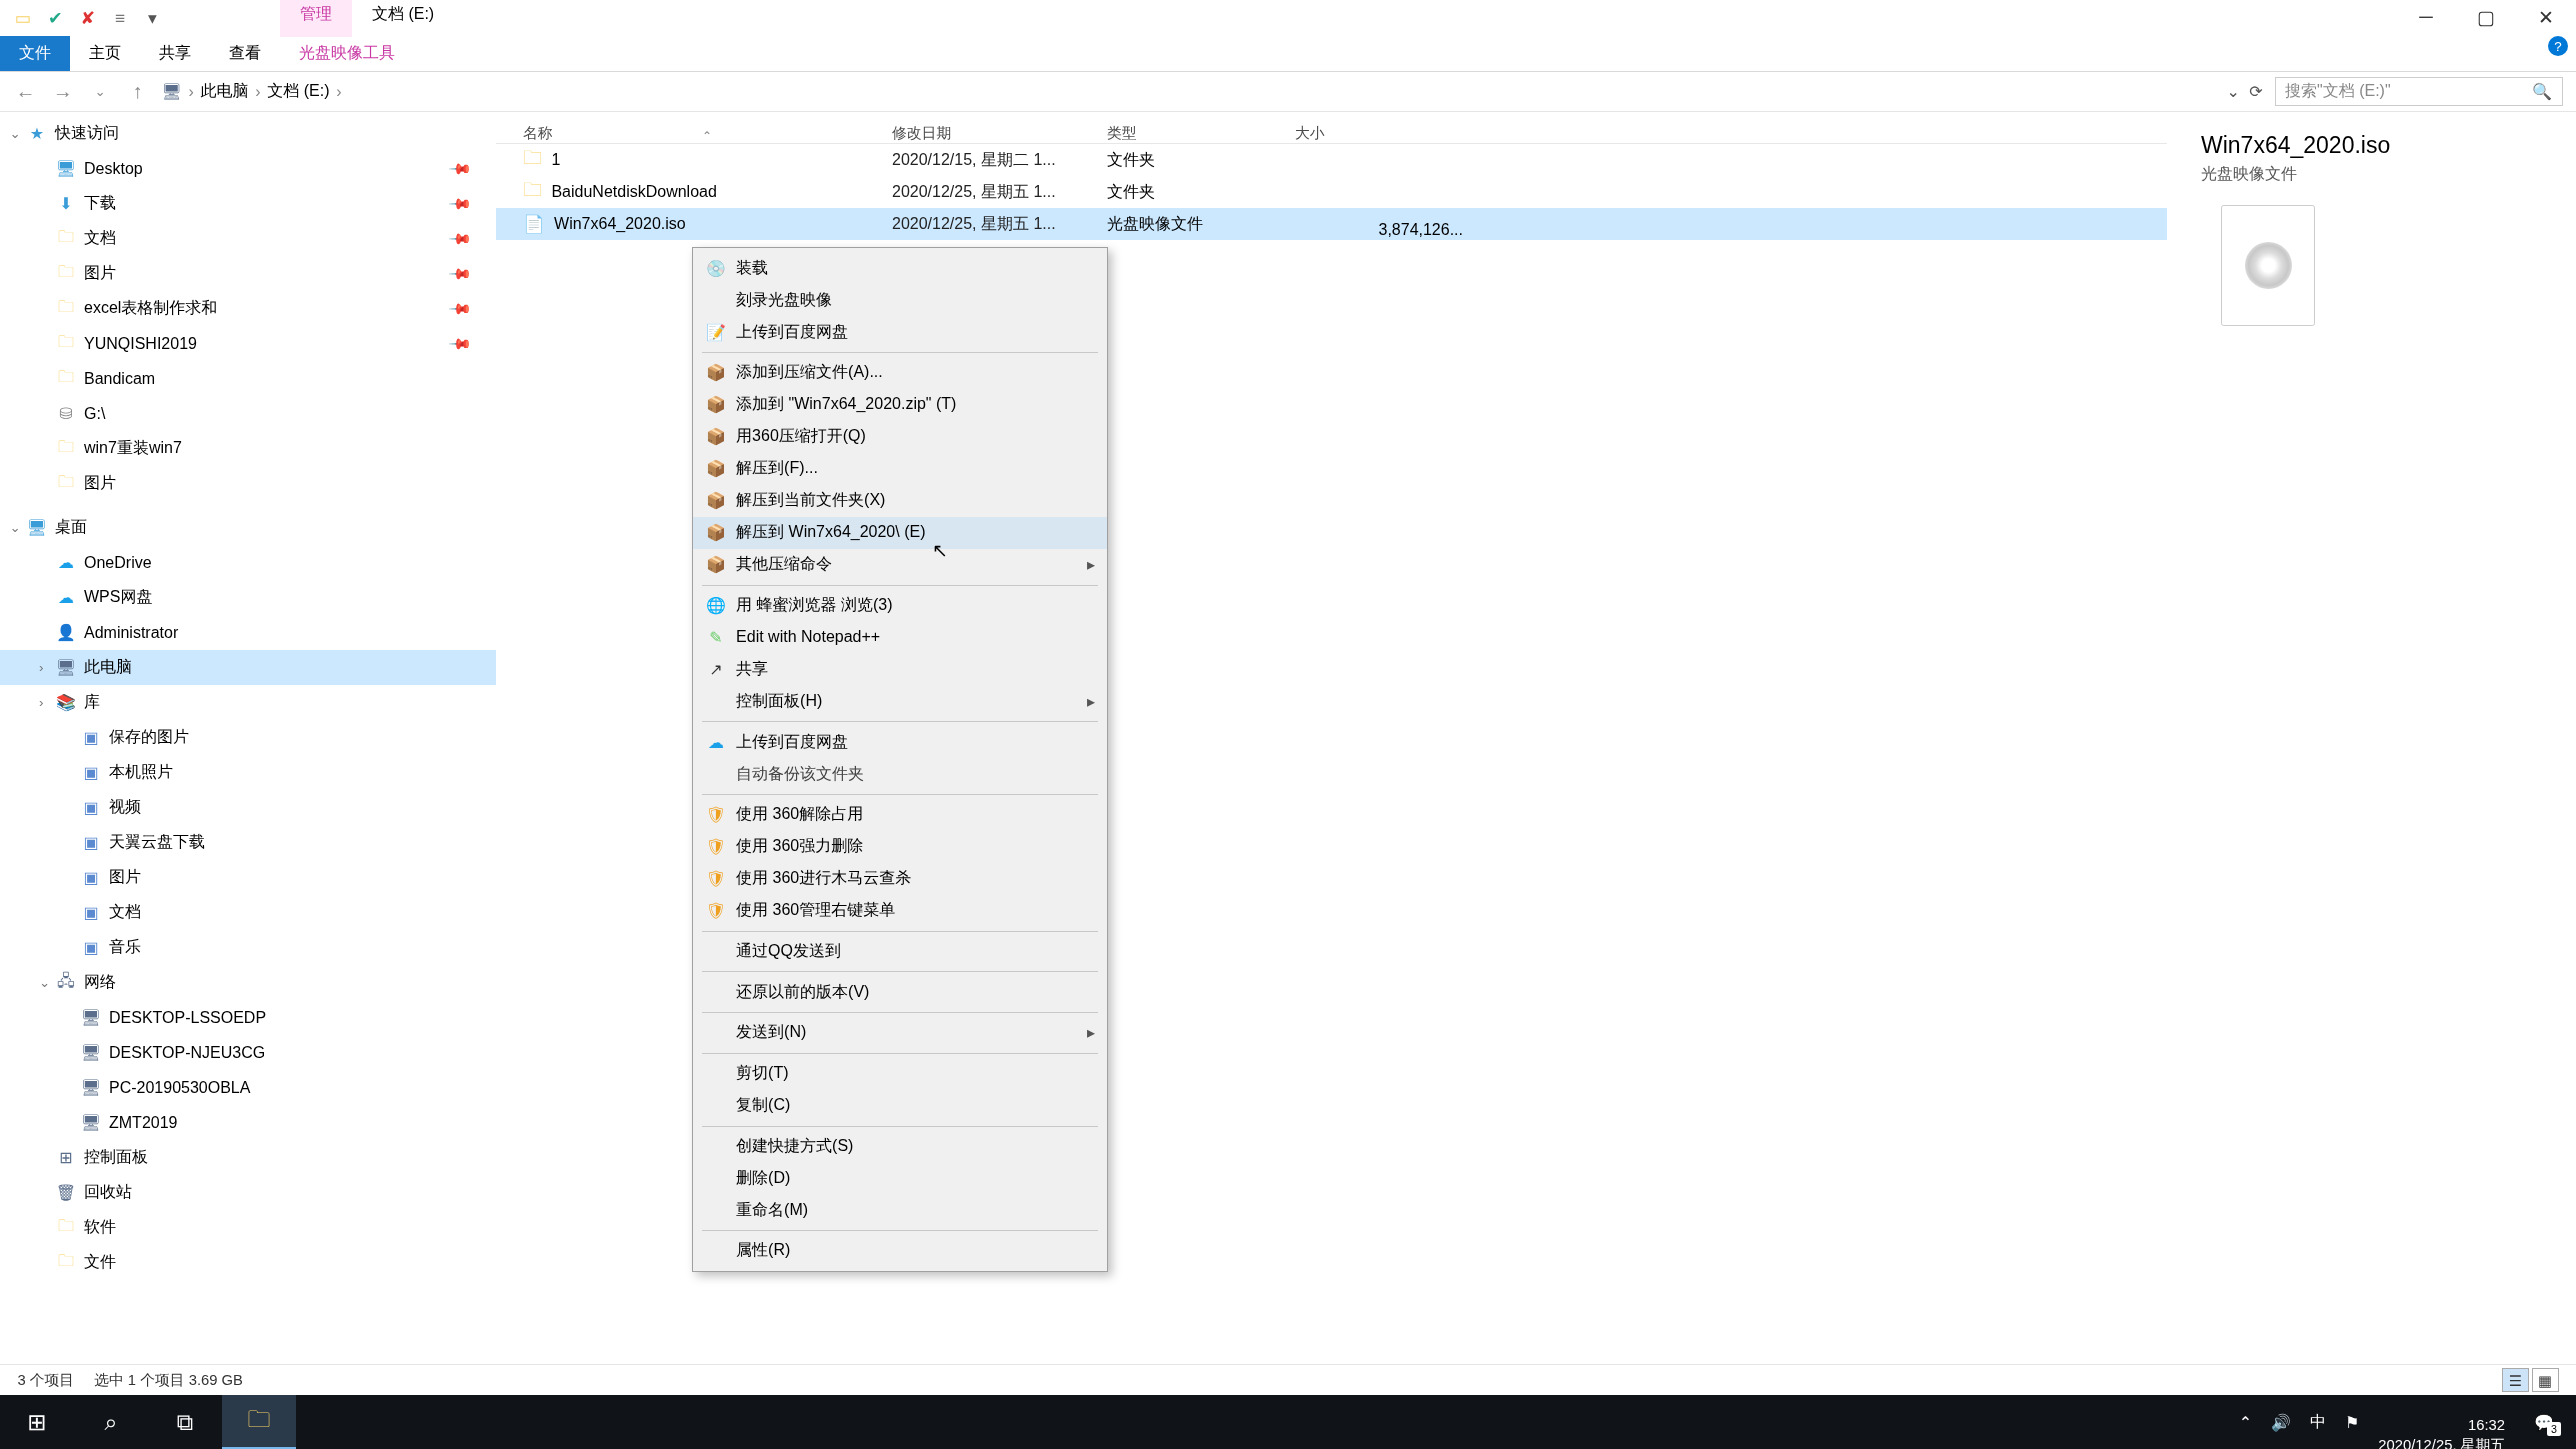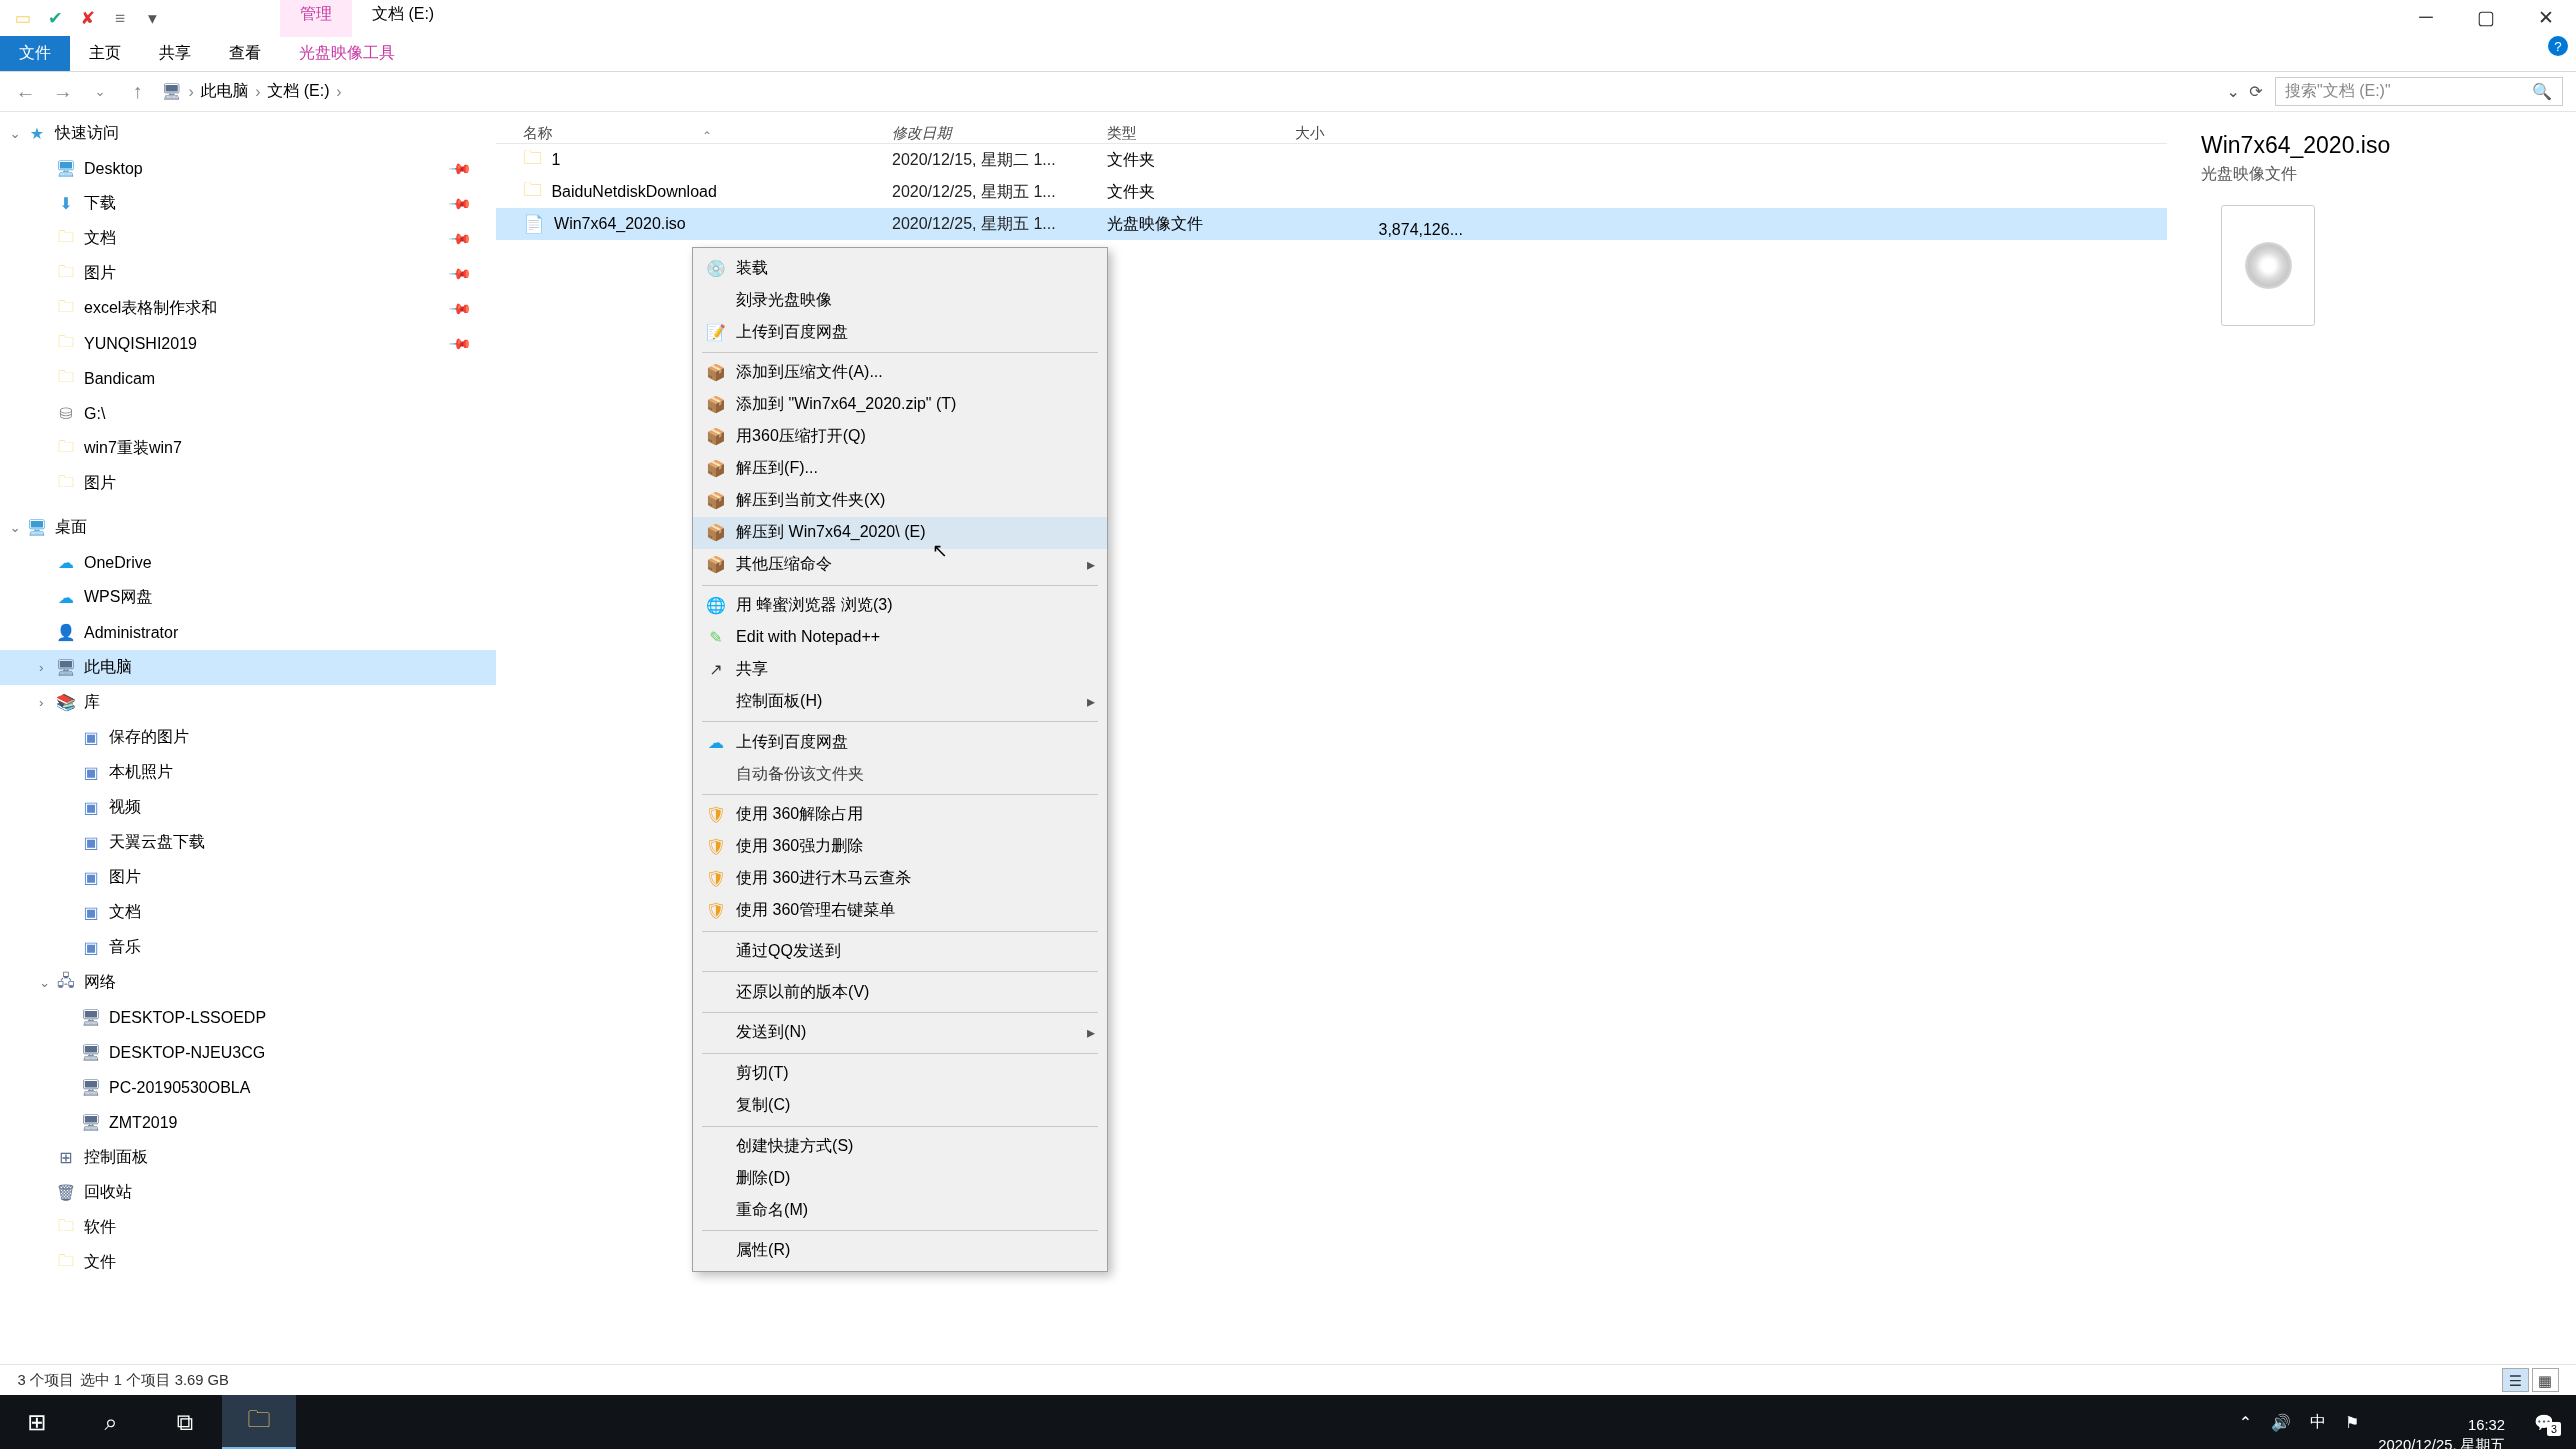--- a/index.html
+++ b/index.html
@@ -51,21 +51,21 @@
 .ic-disk { color: #888; }
 .ic-cloud { color: #1aa0e8; }
 .ic-lib { color: #5b8ad1; }
 .ic-recycle { color: #5b6f8c; }
 .pin { position: absolute; right: 27px; color: #aaa; font-size: 14.8px; transform: rotate(45deg); }
 
 
 .filelist { flex: 1; display: flex; flex-direction: column; }
 .list-header { display: flex; height: 32px; align-items: flex-end; border-bottom: 0.7px solid #e8e8e8; font-size: 14.8px; color: #4a4a4a; }
 .col-name { width: 396px; padding-left: 27px; }
-.col-date { width: 215px; font-style: italic; }
+.col-date { width: 215px; }
 .col-type { width: 188px; }
 .col-size { width: 188px; }
 .list-header .sort { color: #888; font-size: 12px; margin-left: auto; margin-right: 134px; }
 .file-row { display: flex; height: 32px; align-items: center; font-size: 16px; }
 .file-row.sel { background: #cce8ff; }
 .file-row .fname { width: 396px; padding-left: 27px; display: flex; align-items: center; gap: 9.4px; }
 .file-row .fdate { width: 215px; color: #222; }
 .file-row .ftype { width: 188px; }
 .file-row .fsize { width: 188px; text-align: right; padding-right: 20px; margin-top: 12px; }
 .fic-folder { color: #f8d166; font-size: 19px; }
@@ -91,21 +91,21 @@
 .details { width: 409px; padding: 20px 20px 0 34px; }
 .details h2 { font-size: 23px; font-weight: normal; margin-bottom: 5.4px; }
 .details .subtype { font-size: 16px; color: #555; margin-bottom: 20px; }
 .details .preview { width: 94px; height: 121px; border: 0.7px solid #ccc; border-radius: 2.7px; margin: 0 0 27px 20px; display: flex; align-items: center; justify-content: center; }
 .details .preview .disc { width: 47px; height: 47px; border-radius: 50%; background: radial-gradient(circle, #fff 20%, #dcdcdc 40%, #c8c8c8 60%, #e8e8e8 80%); }
 .details .meta-row { display: flex; font-size: 16px; margin-bottom: 6.7px; }
 .details .meta-label { width: 87px; color: #707070; }
 .details .meta-val { color: #505050; }
 
 
-.statusbar { height: 31px; display: flex; align-items: center; padding: 0 17.4px; font-size: 14.8px; color: #333; gap: 6px; border-top: 0.7px solid #e5e5e5; }
+.statusbar { height: 31px; display: flex; align-items: center; padding: 0 17.4px; font-size: 14.8px; color: #333; gap: 20px; border-top: 0.7px solid #e5e5e5; }
 .statusbar .view-btns { margin-left: auto; display: flex; gap: 2.7px; }
 .statusbar .view-btns span { width: 27px; height: 24px; border: 0.7px solid #aaa; display: flex; align-items: center; justify-content: center; }
 .statusbar .view-btns span.act { background: #cde3f8; }
 
 
 .taskbar { position: absolute; bottom: 0; left: 0; right: 0; height: 54px; background: #101318; display: flex; align-items: center; color: #fff; }
 .taskbar .tb-btn { width: 74px; height: 54px; display: flex; align-items: center; justify-content: center; font-size: 23px; }
 .taskbar .tb-btn.active { background: #2a3a4a; border-bottom: 2.7px solid #76b9ed; }
 .taskbar .tray { margin-left: auto; display: flex; align-items: center; gap: 19px; padding-right: 12px; font-size: 16px; }
 .taskbar .clock { text-align: right; font-size: 14.8px; line-height: 1.3; margin-top: 27px; }

